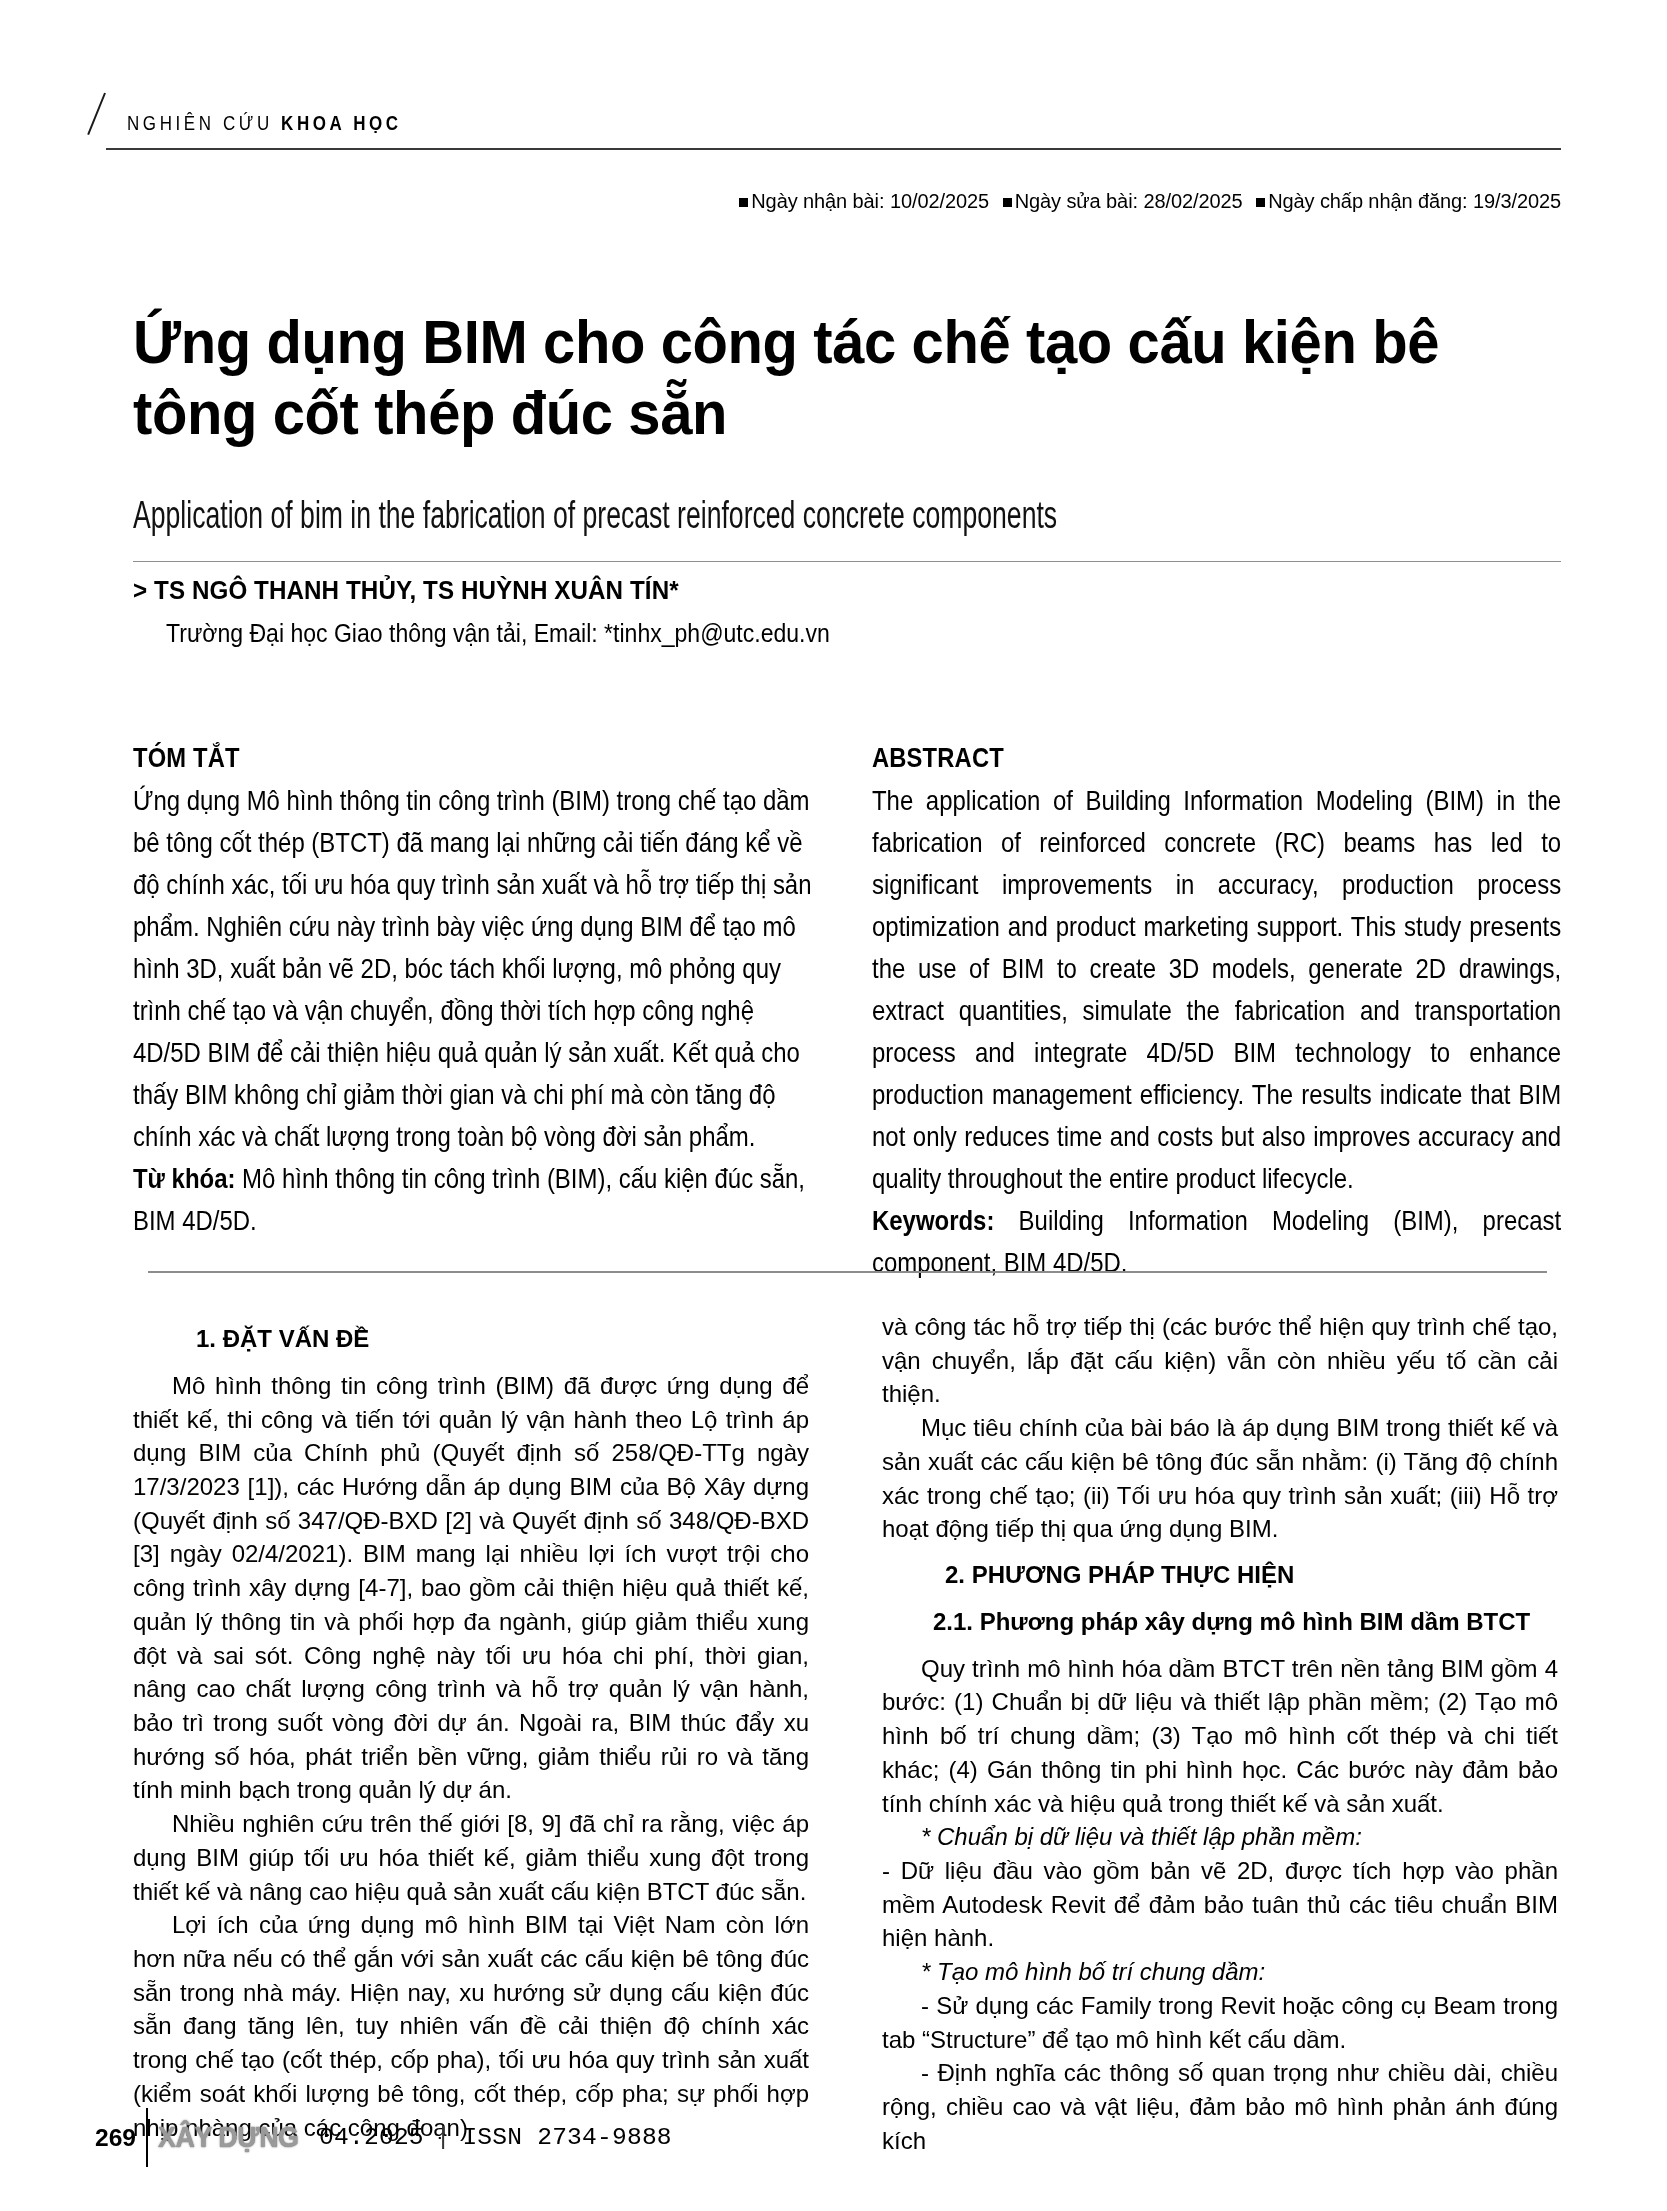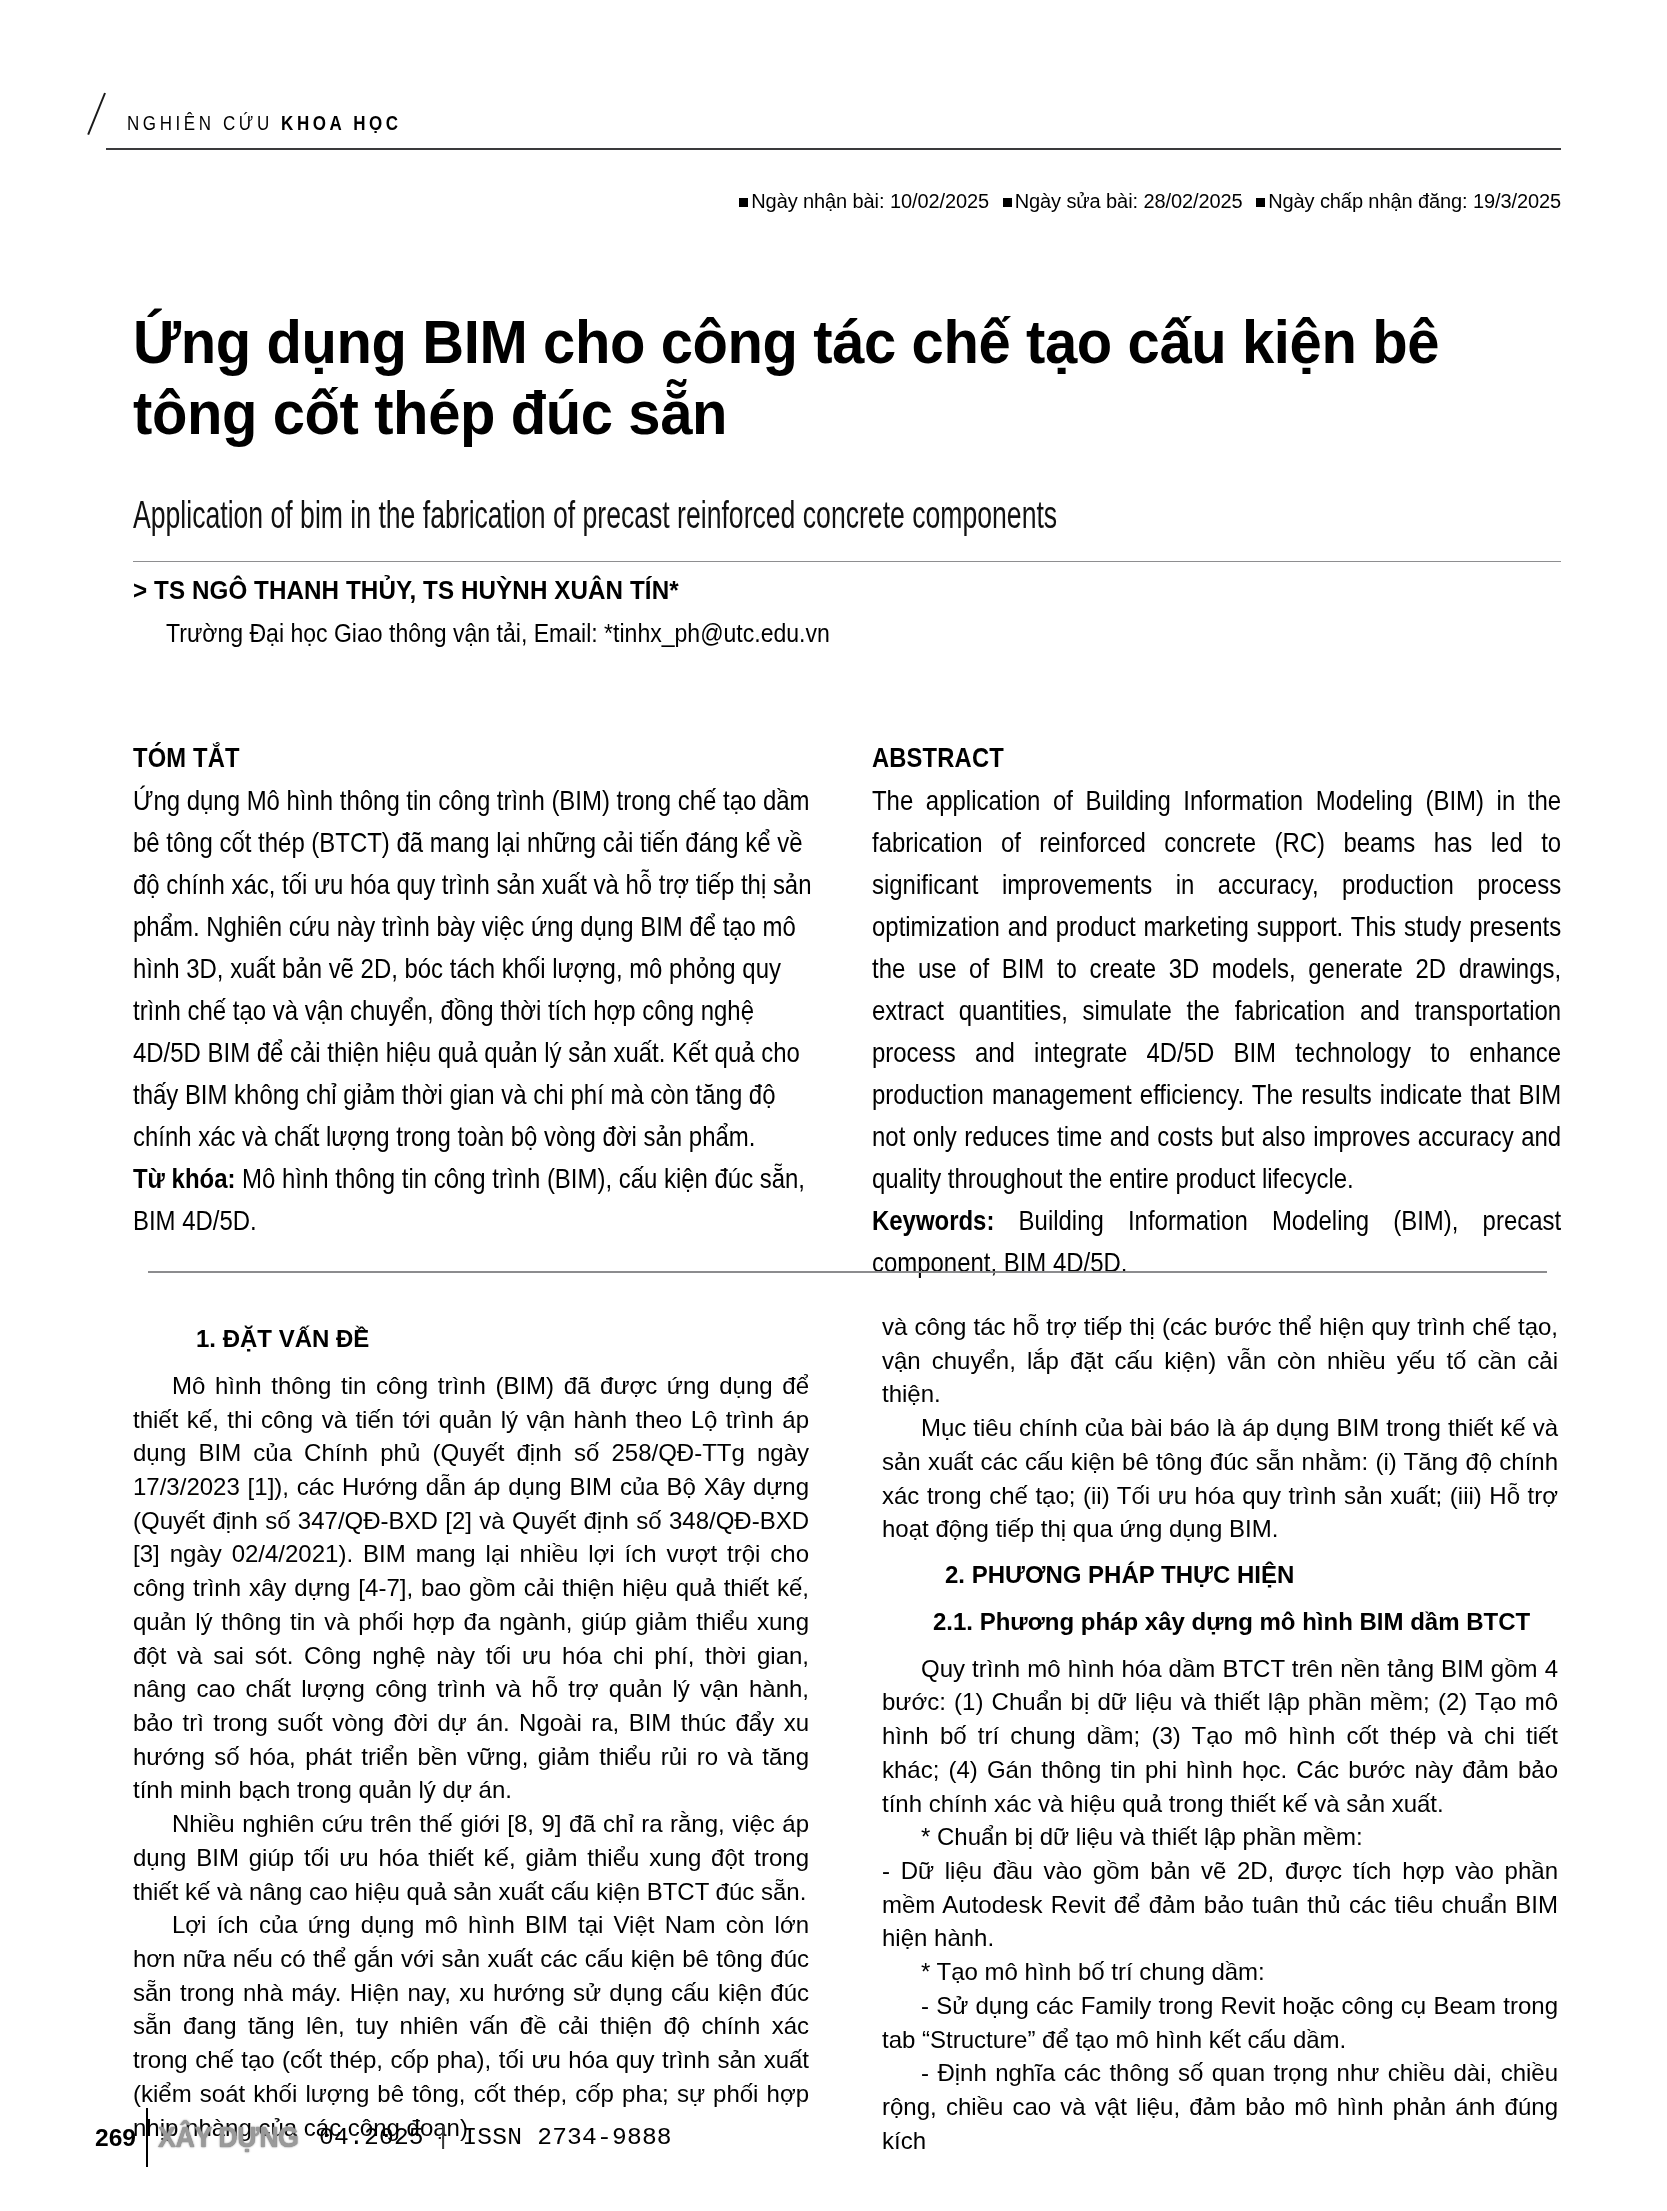--- a/index.html
+++ b/index.html
@@ -200,21 +200,21 @@
   .body-col p.noind { text-indent: 0; }
   .body-col h3 {
     margin: 12px;
     font-size: 24px;
     font-weight: 700;
     text-align: left;
     text-indent: 39px;
     line-height: 1.45;
   }
   .body-col h3.center-ish { text-indent: 51px; }
-  .body-col p.ital { }
+  .body-col p.ital { font-style: italic; }
 
   
   .footer {
     position:absolute;
     left: 95px; top: 2118px;
     display:flex;
     align-items: center;
     height: 39px;
   }
   .folio {

